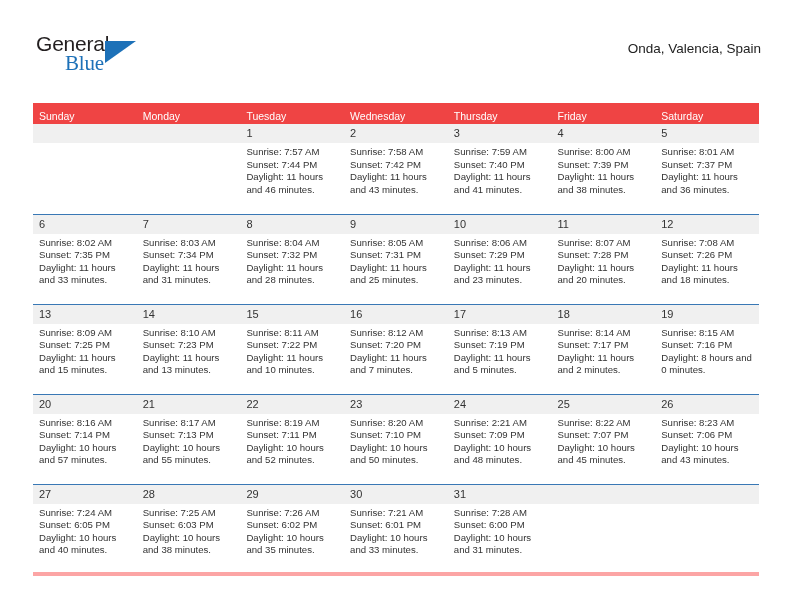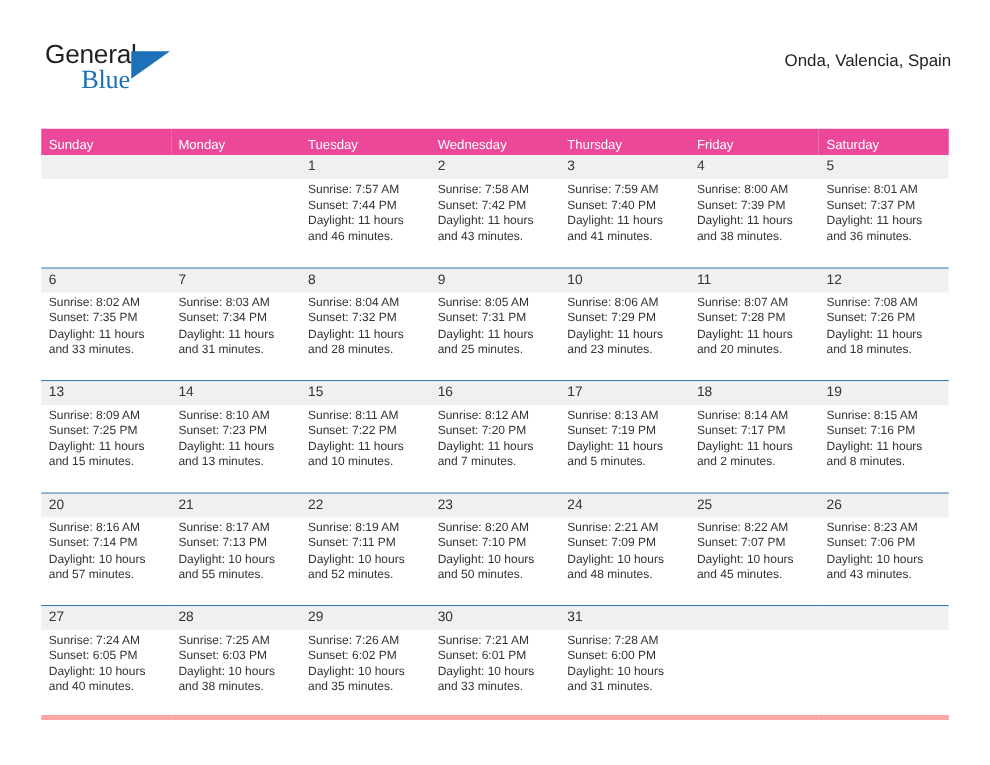--- a/index.html
+++ b/index.html
@@ -82,21 +82,21 @@
   
   .calendar {
     position: absolute;
     left: 33px;
     top: 103px;
     width: 726px;
     border-collapse: collapse;
     table-layout: fixed;
   }
   .calendar th {
-    background: #ec4899;
+    background: #ef4444;
     color: #ffffff;
     font-size: 10.5px;
     font-weight: normal;
     text-align: left;
     padding: 5px 0 1px 6px;
     height: 21px;
     border: none;
   }
   .calendar td {
     vertical-align: top;
@@ -359,21 +359,21 @@
                 <div class="daylight-wrap">Daylight: 11 hours and 2 minutes.</div>
               </div>
             </div>
           </td>
           <td>
             <div class="daycell">
               <div class="daynum">19</div>
               <div class="info">
                 <div>Sunrise: 8:15 AM</div>
                 <div>Sunset: 7:16 PM</div>
-                <div class="daylight-wrap">Daylight: 11 hours and 8 minutes.</div>
+                <div class="daylight-wrap">Daylight: 8 hours and 0 minutes.</div>
               </div>
             </div>
           </td>
         </tr>
         <tr>
           <td>
             <div class="daycell">
               <div class="daynum">20</div>
               <div class="info">
                 <div>Sunrise: 8:16 AM</div>

